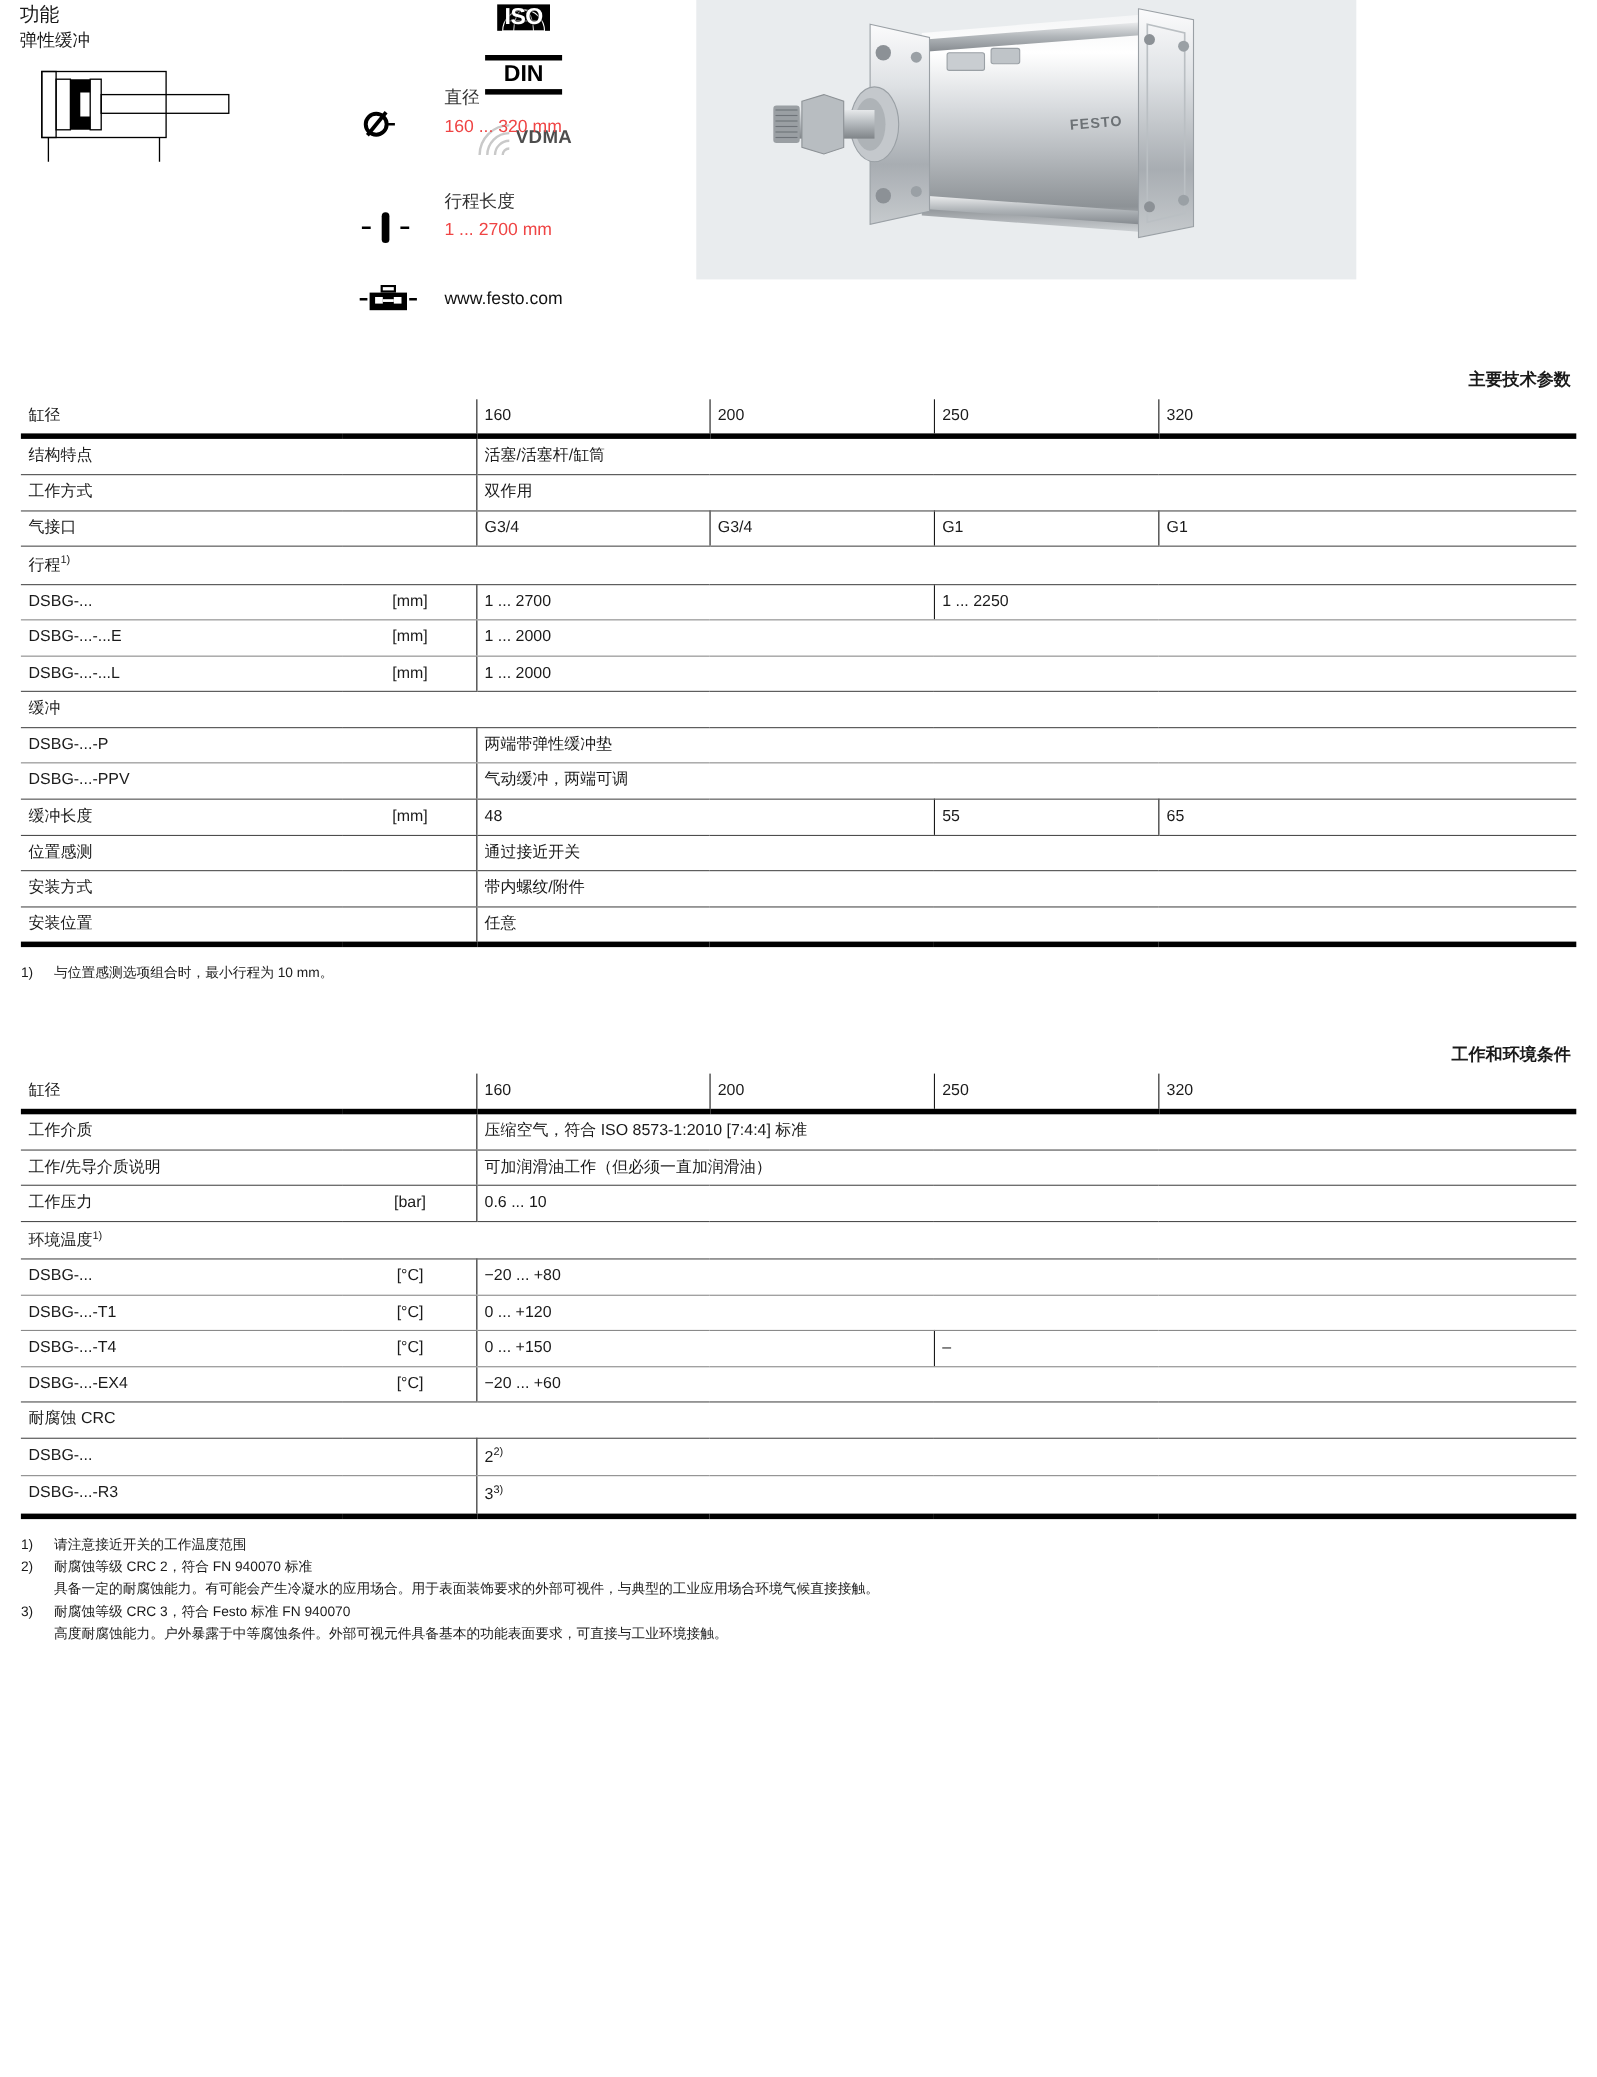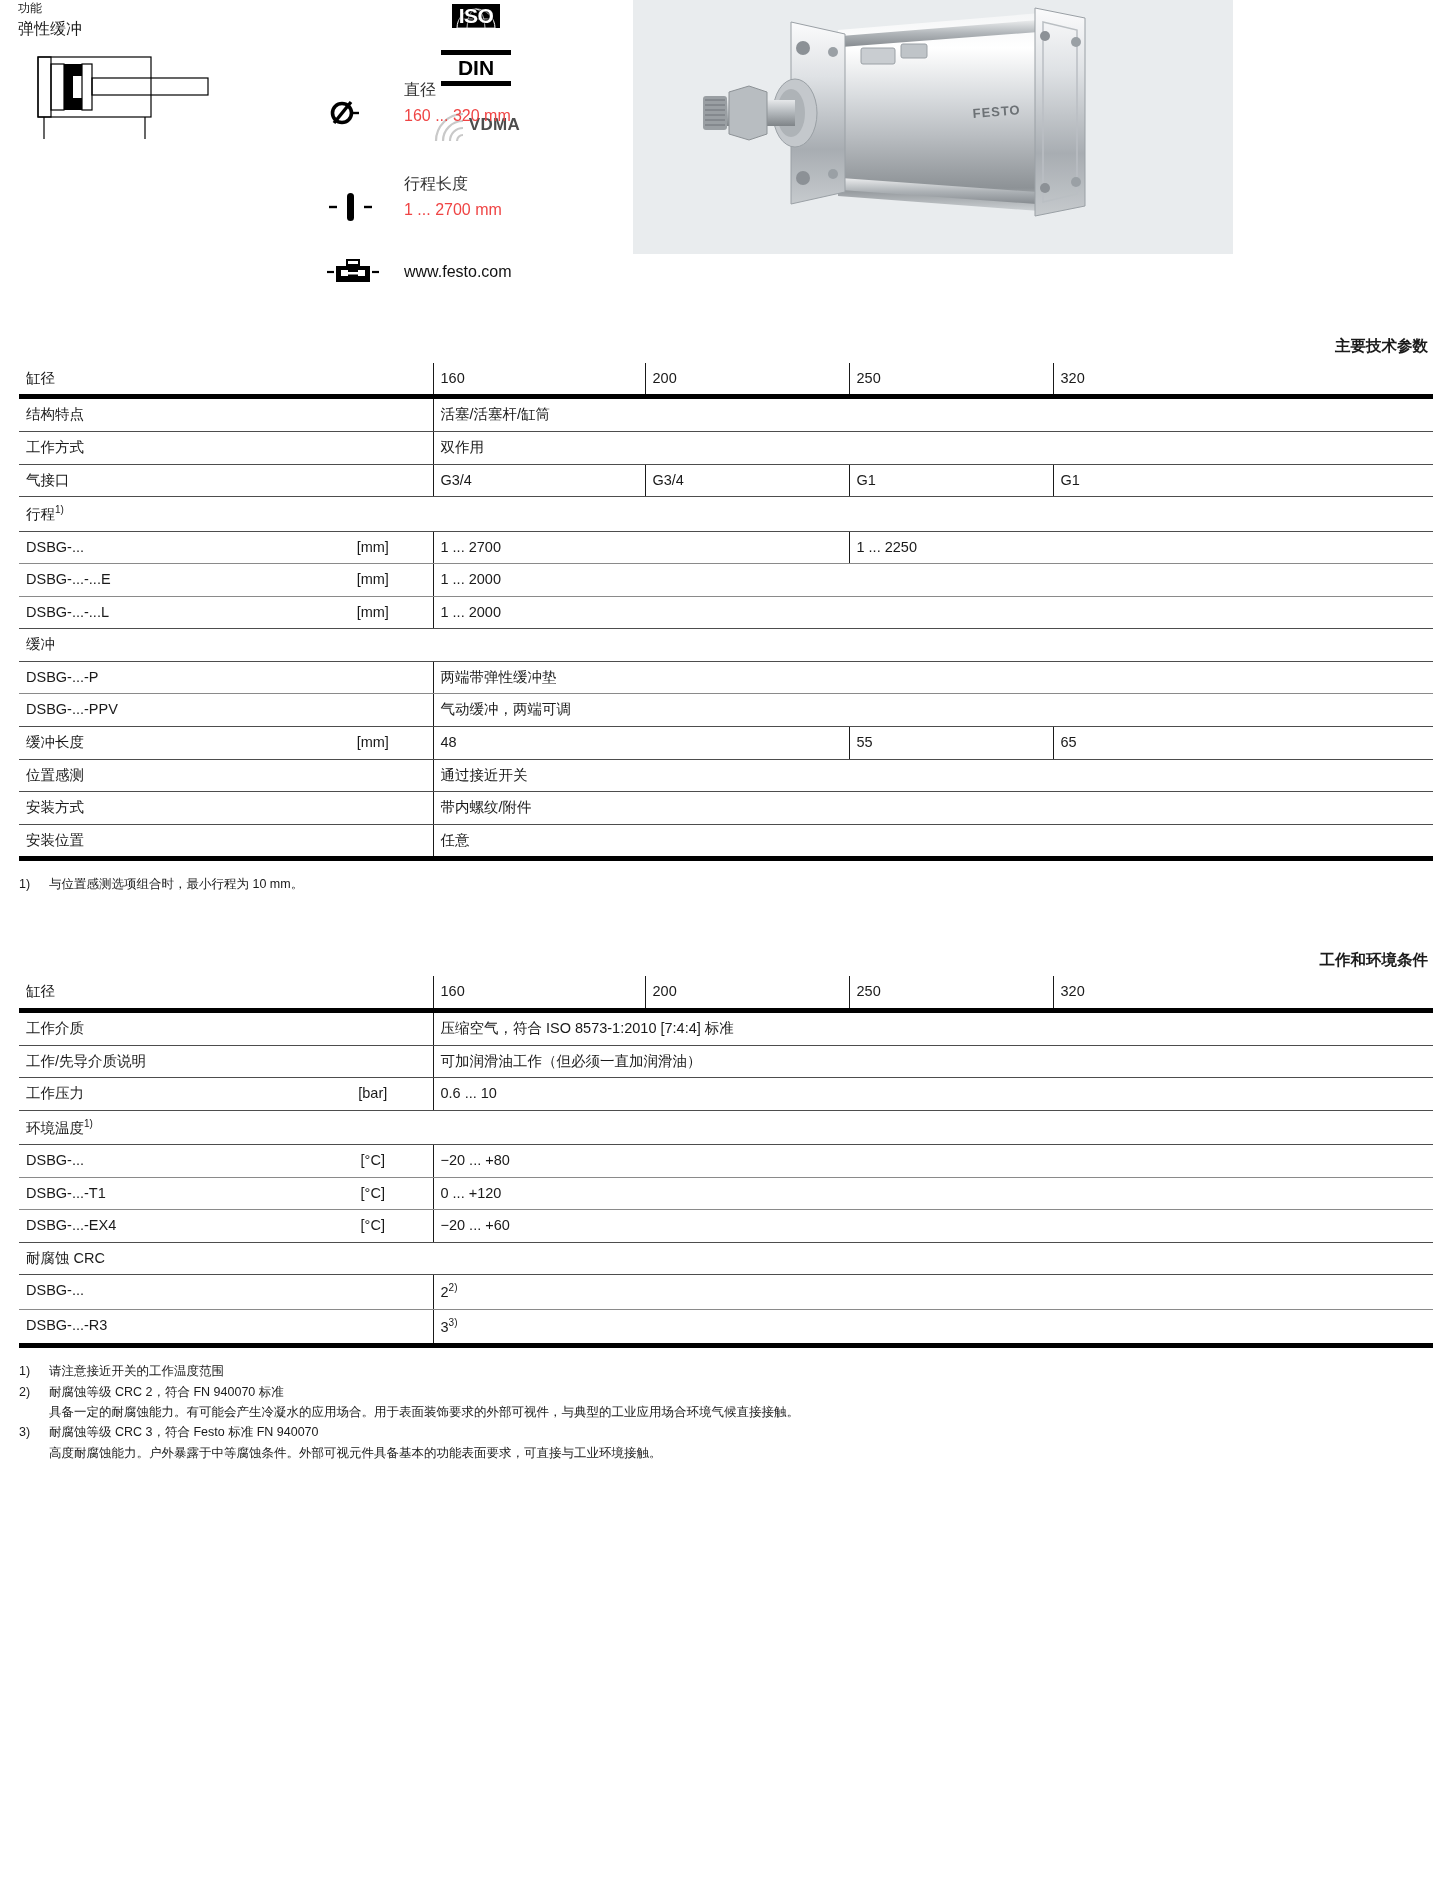--- a/index.html
+++ b/index.html
@@ -25,21 +25,21 @@
   }
 
   
   .func-col {
     position: absolute;
     left: 18px;
     top: 0px;
     width: 300px;
   }
   .func-title {
-    font-size: 12px;
+    font-size: 18px;
     color: #1a1a1a;
     line-height: 1.45;
     margin: 0;
   }
   .func-sub {
     font-size: 16px;
     color: #1a1a1a;
     line-height: 1.45;
     margin: 0;
   }
@@ -541,20 +541,26 @@
       <td class="unit">[°C]</td>
       <td class="vline" colspan="4">−20 ... +80</td>
     </tr>
 
     <tr class="hair">
       <td class="indent">DSBG-...-T1</td>
       <td class="unit">[°C]</td>
       <td class="vline" colspan="4">0 ... +120</td>
     </tr>
 
+    <tr class="hair">
+      <td class="indent">DSBG-...-T4</td>
+      <td class="unit">[°C]</td>
+      <td class="vline" colspan="2">0 ... +150</td>
+      <td class="vline" colspan="2">–</td>
+    </tr>
 
     <tr class="thin">
       <td class="indent">DSBG-...-EX4</td>
       <td class="unit">[°C]</td>
       <td class="vline" colspan="4">−20 ... +60</td>
     </tr>
 
     <tr class="thin">
       <td colspan="6">耐腐蚀 CRC</td>
     </tr>

